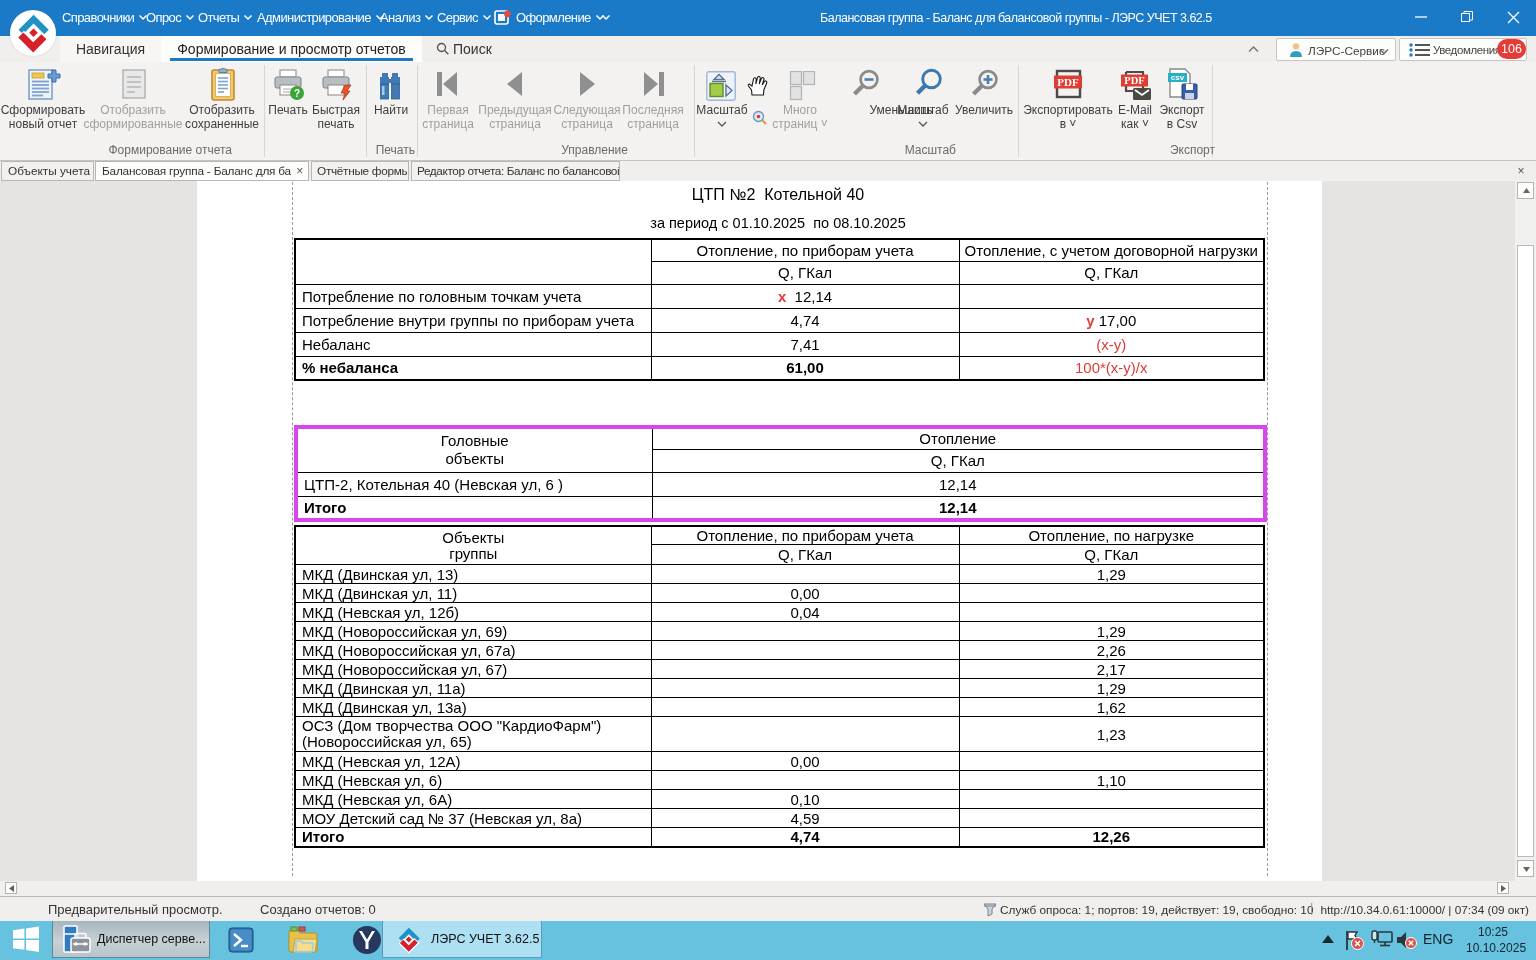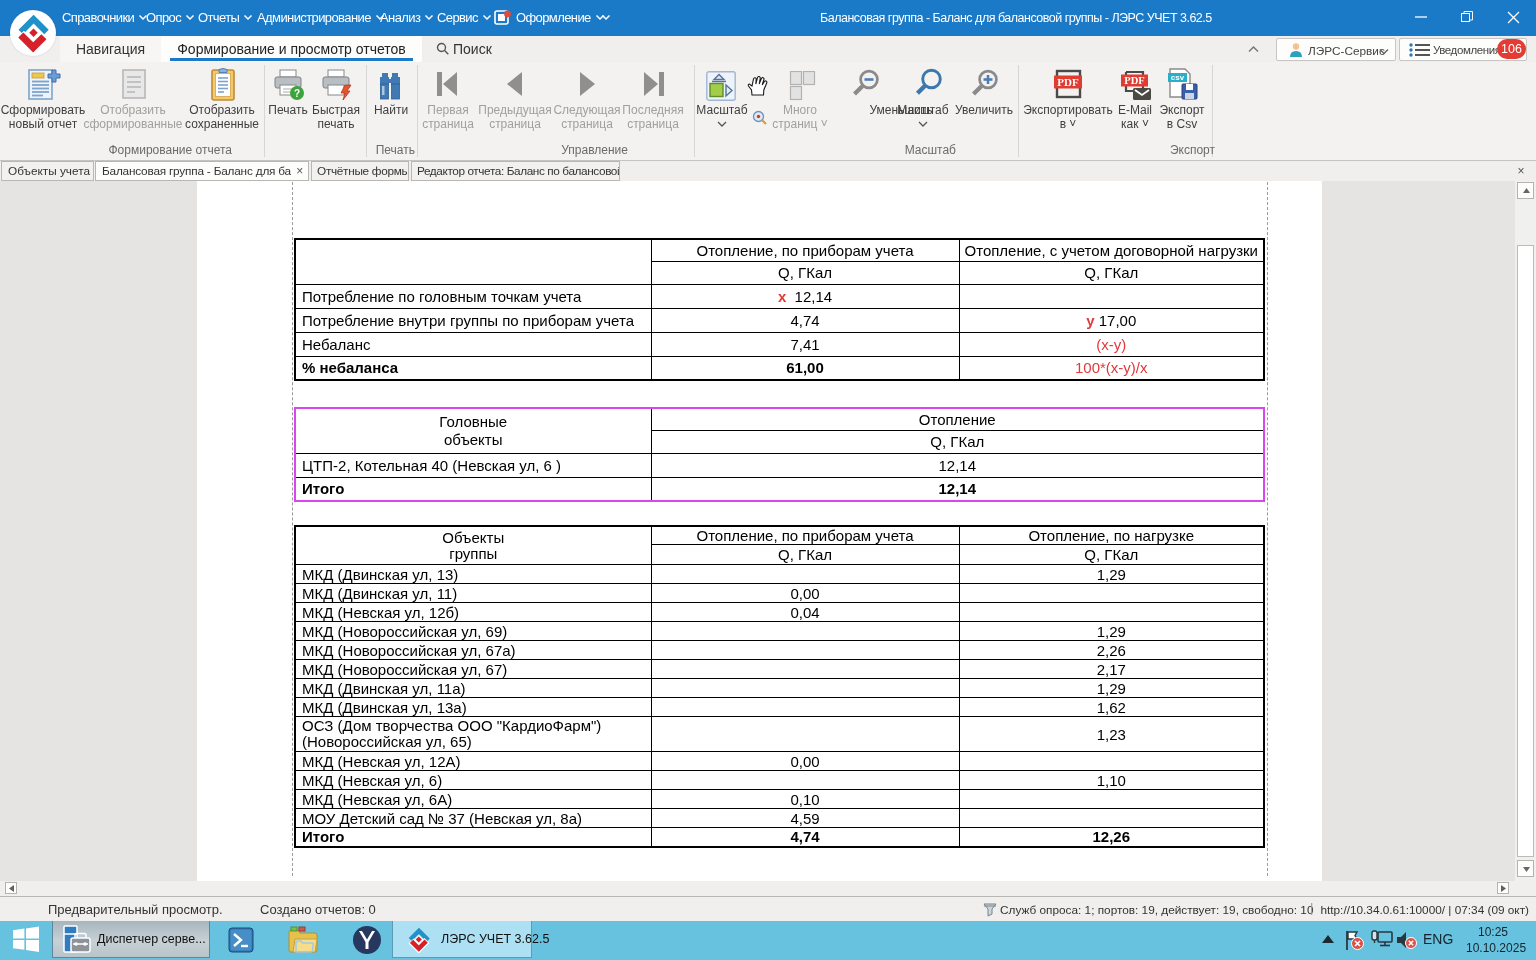--- a/index.html
+++ b/index.html
@@ -328,20 +328,22 @@
   <div class="dtab" style="left:311px; width:98px; padding:0 5px; letter-spacing:-0.3px;">Отчётные формы</div>
   <div class="dtab" style="left:411px; width:209px; letter-spacing:-0.4px; padding:0 5px;">Редактор отчета: Баланс по балансовой</div>
   <div class="abs" style="left:1512px; top:1px; width:18px; height:18px; color:#555; font-size:12px; text-align:center; line-height:18px;">×</div>
 </div>
 
 <div class="abs" id="docarea">
   <div id="page"></div>
   <div class="abs" style="left:292px; top:1px; width:0; height:694px; border-left:1px dashed #9a9a9a;"></div>
   <div class="abs" style="left:1267px; top:1px; width:0; height:694px; border-left:1px dashed #9a9a9a;"></div>
 
+  <div class="abs" style="left:293px; top:5px; width:970px; height:20px; font-size:16px; text-align:center;">ЦТП №2&nbsp; Котельной 40</div>
+  <div class="abs" style="left:293px; top:34px; width:970px; height:18px; font-size:14.5px; text-align:center;">за период с 01.10.2025&nbsp; по 08.10.2025</div>
 
   <table class="rtable" style="left:294px; top:57px; width:969px; border:2px solid #000;">
     <colgroup>
         <col style="width:356px;">
         <col style="width:308px;">
         <col style="width:305px;">
       </colgroup>
     <tbody>
         <tr style="height:22px;">
           <td rowspan="2"></td>
@@ -368,21 +370,21 @@
           <td class="c red">(x-y)</td>
         </tr>
     <tr style="height:24px;">
           <td class="b">% небаланса</td>
           <td class="c b">61,00</td>
           <td class="c red">100*(x-y)/x</td>
         </tr>
   </tbody>
     </table>
 
-  <table class="rtable" style="left:294px; top:226px; width:969px; border:2px solid #d946ef;">
+  <table class="rtable" style="left:294px; top:244px; width:969px; border:4px solid #d946ef;">
     <colgroup>
         <col style="width:356px;">
         <col style="width:613px;">
       </colgroup>
     <tbody>
         <tr style="height:22px;">
           <td rowspan="2" class="c" style="line-height:18px;">Головные<br>объекты</td>
           <td class="c">Отопление</td>
         </tr>
     <tr style="height:23px;">
@@ -552,21 +554,21 @@
     <path d="M1 6 Q1 4 3 4 L10 4 L12 7 L27 7 Q29 7 29 9 L29 24 Q29 26 27 26 L3 26 Q1 26 1 24 Z" fill="#e8c14d" stroke="#b2902c"></path>
     <rect x="3" y="1" width="6" height="4" fill="#7bbf4e" stroke="#549230"></rect>
     <rect x="11" y="1" width="6" height="4" fill="#d4574e" stroke="#a23830"></rect>
     <path d="M5 26 L7 13 L29 13 L27 26 Z" fill="#f7dc8a" stroke="#c2a23e"></path>
     <path d="M8 17 Q8 15 10 15 L13 15 L14.5 17 L24 17 Q25.5 17 25.2 19 L24.5 24 Q24.3 26 22.5 26 L8 26 Z" fill="none" stroke="#9ecbe8" stroke-width="1.6"></path>
   </svg>
   <svg class="abs" style="left:352px; top:4px;" width="30" height="30" viewBox="0 0 30 30">
     <circle cx="15" cy="15" r="14" fill="#27375e"></circle>
     <path d="M10 6 L15 14.5 L20 6 L23 6 L16.5 17 L16.5 24 L13.5 24 L13.5 17 L7 6 Z" fill="#fff"></path>
   </svg>
-  <div class="abs" style="left:392px; top:0; width:140px; height:37px; background:#ade0f2; border:1px solid #5e9ab5; border-top:none;">
+  <div class="abs" style="left:382px; top:0; width:160px; height:37px; background:#ade0f2; border:1px solid #5e9ab5; border-top:none;">
     <svg class="abs" style="left:12px; top:5px;" width="27" height="27" viewBox="0 0 46 46">
       <polyline points="9,23 23.7,8.3 39.5,24.1" fill="none" stroke="#2191c9" stroke-width="7.4"></polyline>
       <polyline points="10.5,25.5 23.5,38.5 37.3,24.7" fill="none" stroke="#fff" stroke-width="12"></polyline>
       <polyline points="11.1,26.1 23.5,38.5 36.1,25.9" fill="none" stroke="#d6202a" stroke-width="7.8"></polyline>
       <rect x="18.2" y="17.7" width="10.6" height="10.6" transform="rotate(45 23.5 23)" fill="#fff"></rect>
       <rect x="19.8" y="19.3" width="7.4" height="7.4" transform="rotate(45 23.5 23)" fill="#d6202a"></rect>
     </svg>
     <span class="abs" style="left:48px; top:11px; font-size:12.5px; color:#111; white-space:nowrap;">ЛЭРС УЧЕТ 3.62.5</span>
   </div>
   <svg class="abs" style="left:1322px; top:14px;" width="12" height="8" viewBox="0 0 12 8">

